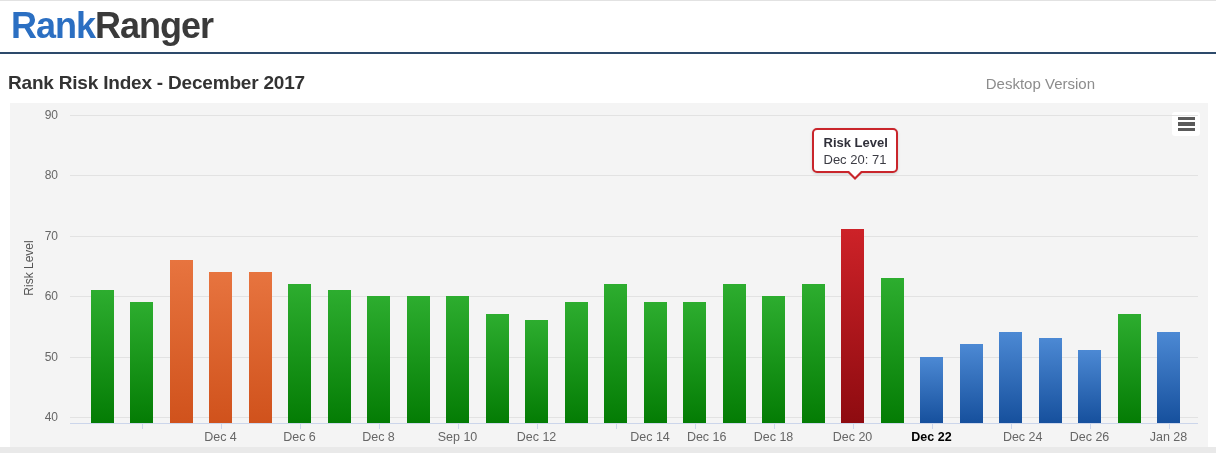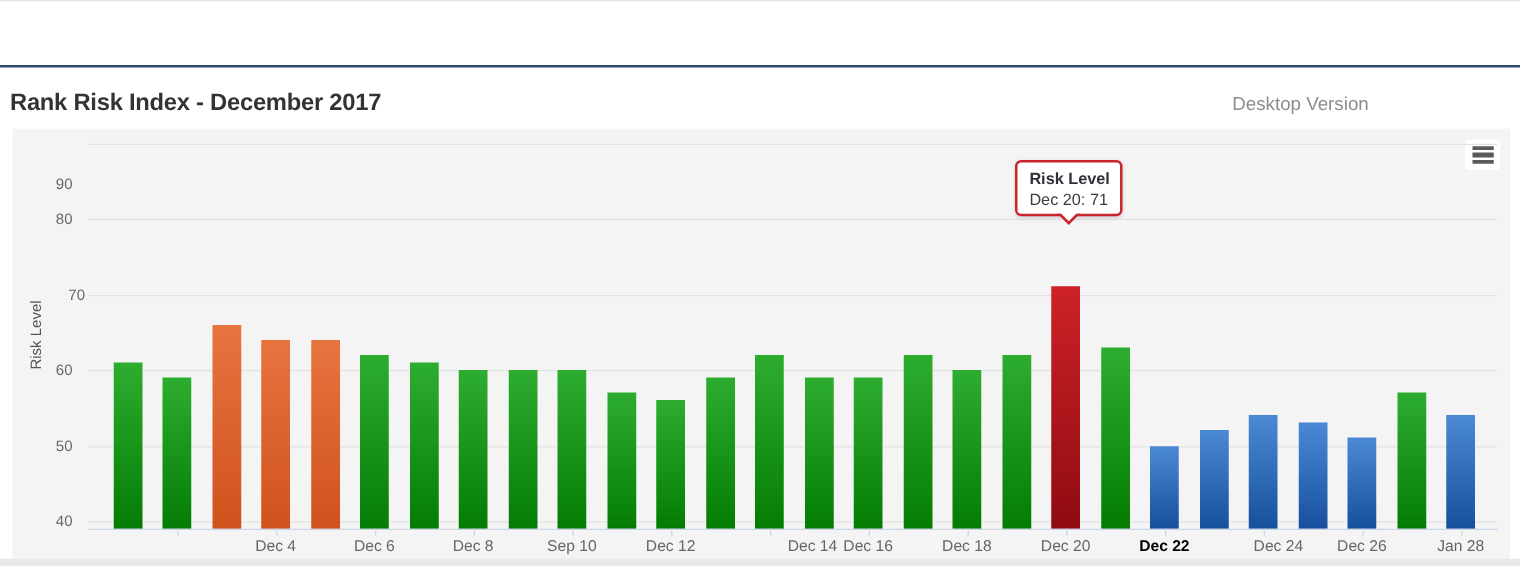--- a/index.html
+++ b/index.html
@@ -51,20 +51,23 @@
     width: 0; height: 0; border-left: 7px solid transparent; border-right: 7px solid transparent;
     border-top: 7px solid #ffffff; }
 
   .bottom-strip { position: absolute; left: 0; top: 447px; width: 1216px; height: 6px;
     background: #e9e9e9; z-index: 6; }
 </style>
 </head>
 <body>
 
 <div class="app-header">
+  <div class="logo">
+    <span style="color: rgb(43, 111, 194);">Rank</span><span style="color: rgb(58, 58, 58);">Ranger</span>
+  </div>
   <div class="border" style="background: rgb(45, 74, 107);"></div>
 </div>
 
 <div class="title-row">
   <div class="page-title">Rank Risk Index - December 2017</div>
   <div class="version-label">Desktop Version</div>
 </div>
 
 <div class="chart-card" id="chart" style="background: rgb(244, 244, 244);">
   <div class="y-axis-title" id="yAxisTitle" style="color: rgb(85, 85, 85);">Risk Level</div>
@@ -76,25 +79,25 @@
   </button>
 
   <div id="plot">
       <div class="gridline" style="top: 314px; background: rgb(226, 226, 226);"></div>
       <div class="ytick-label" style="top: 307px; left: 8px; color: rgb(102, 102, 102);">40</div>
       <div class="gridline" style="top: 253.5px; background: rgb(226, 226, 226);"></div>
       <div class="ytick-label" style="top: 246.5px; left: 8px; color: rgb(102, 102, 102);">50</div>
       <div class="gridline" style="top: 193px; background: rgb(226, 226, 226);"></div>
       <div class="ytick-label" style="top: 186px; left: 8px; color: rgb(102, 102, 102);">60</div>
       <div class="gridline" style="top: 132.5px; background: rgb(226, 226, 226);"></div>
-      <div class="ytick-label" style="top: 125.5px; left: 18px; color: rgb(102, 102, 102);">70</div>
+      <div class="ytick-label" style="top: 125.5px; left: 8px; color: rgb(102, 102, 102);">70</div>
       <div class="gridline" style="top: 72px; background: rgb(226, 226, 226);"></div>
       <div class="ytick-label" style="top: 65px; left: 8px; color: rgb(102, 102, 102);">80</div>
       <div class="gridline" style="top: 11.5px; background: rgb(226, 226, 226);"></div>
-      <div class="ytick-label" style="top: 4.5px; left: 8px; color: rgb(102, 102, 102); margin-top: 32px;">90</div>
+      <div class="ytick-label" style="top: 4.5px; left: 8px; color: rgb(102, 102, 102);">90</div>
       <div class="bar" title="Dec 1: 61" style="left: 80.5px; top: 186.95px; height: 133.05px; background: linear-gradient(rgb(45, 173, 47), rgb(4, 124, 4));"></div>
       <div class="bar" title="Dec 2: 59" style="left: 120px; top: 199.05px; height: 120.95px; background: linear-gradient(rgb(45, 173, 47), rgb(4, 124, 4));"></div>
       <div class="bar" title="Dec 3: 66" style="left: 159.5px; top: 156.7px; height: 163.3px; background: linear-gradient(rgb(231, 116, 63), rgb(208, 82, 28));"></div>
       <div class="bar" title="Dec 4: 64" style="left: 199px; top: 168.8px; height: 151.2px; background: linear-gradient(rgb(231, 116, 63), rgb(208, 82, 28));"></div>
       <div class="bar" title="Dec 5: 64" style="left: 238.5px; top: 168.8px; height: 151.2px; background: linear-gradient(rgb(231, 116, 63), rgb(208, 82, 28));"></div>
       <div class="bar" title="Dec 6: 62" style="left: 278px; top: 180.9px; height: 139.1px; background: linear-gradient(rgb(45, 173, 47), rgb(4, 124, 4));"></div>
       <div class="bar" title="Dec 7: 61" style="left: 317.5px; top: 186.95px; height: 133.05px; background: linear-gradient(rgb(45, 173, 47), rgb(4, 124, 4));"></div>
       <div class="bar" title="Dec 8: 60" style="left: 357px; top: 193px; height: 127px; background: linear-gradient(rgb(45, 173, 47), rgb(4, 124, 4));"></div>
       <div class="bar" title="Dec 9: 60" style="left: 396.5px; top: 193px; height: 127px; background: linear-gradient(rgb(45, 173, 47), rgb(4, 124, 4));"></div>
       <div class="bar" title="Dec 10: 60" style="left: 436px; top: 193px; height: 127px; background: linear-gradient(rgb(45, 173, 47), rgb(4, 124, 4));"></div>
@@ -125,21 +128,21 @@
       <div class="xtick-label" style="left: 257.5px; color: rgb(102, 102, 102);">Dec 6</div>
       <div class="xtick" style="left: 368.5px; background: rgb(204, 214, 235);"></div>
       <div class="xtick-label" style="left: 336.5px; color: rgb(102, 102, 102);">Dec 8</div>
       <div class="xtick" style="left: 447.5px; background: rgb(204, 214, 235);"></div>
       <div class="xtick-label" style="left: 415.5px; color: rgb(102, 102, 102);">Sep 10</div>
       <div class="xtick" style="left: 526.5px; background: rgb(204, 214, 235);"></div>
       <div class="xtick-label" style="left: 494.5px; color: rgb(102, 102, 102);">Dec 12</div>
       <div class="xtick" style="left: 605.5px; background: rgb(204, 214, 235);"></div>
       <div class="xtick-label" style="left: 608px; color: rgb(102, 102, 102);">Dec 14</div>
       <div class="xtick" style="left: 684.5px; background: rgb(204, 214, 235);"></div>
-      <div class="xtick-label" style="left: 652.5px; color: rgb(102, 102, 102);">Dec 16</div>
+      <div class="xtick-label" style="left: 652.5px; color: rgb(102, 102, 102); text-align: right;">Dec 16</div>
       <div class="xtick" style="left: 763.5px; background: rgb(204, 214, 235);"></div>
       <div class="xtick-label" style="left: 731.5px; color: rgb(102, 102, 102);">Dec 18</div>
       <div class="xtick" style="left: 842.5px; background: rgb(204, 214, 235);"></div>
       <div class="xtick-label" style="left: 810.5px; color: rgb(102, 102, 102);">Dec 20</div>
       <div class="xtick" style="left: 921.5px; background: rgb(204, 214, 235);"></div>
       <div class="xtick-label" style="left: 889.5px; color: #000000; font-weight: bold;">Dec 22</div>
       <div class="xtick" style="left: 1000.5px; background: rgb(204, 214, 235);"></div>
       <div class="xtick-label" style="left: 968.5px; color: rgb(102, 102, 102); text-align: right;">Dec 24</div>
       <div class="xtick" style="left: 1079.5px; background: rgb(204, 214, 235);"></div>
       <div class="xtick-label" style="left: 1047.5px; color: rgb(102, 102, 102);">Dec 26</div>

